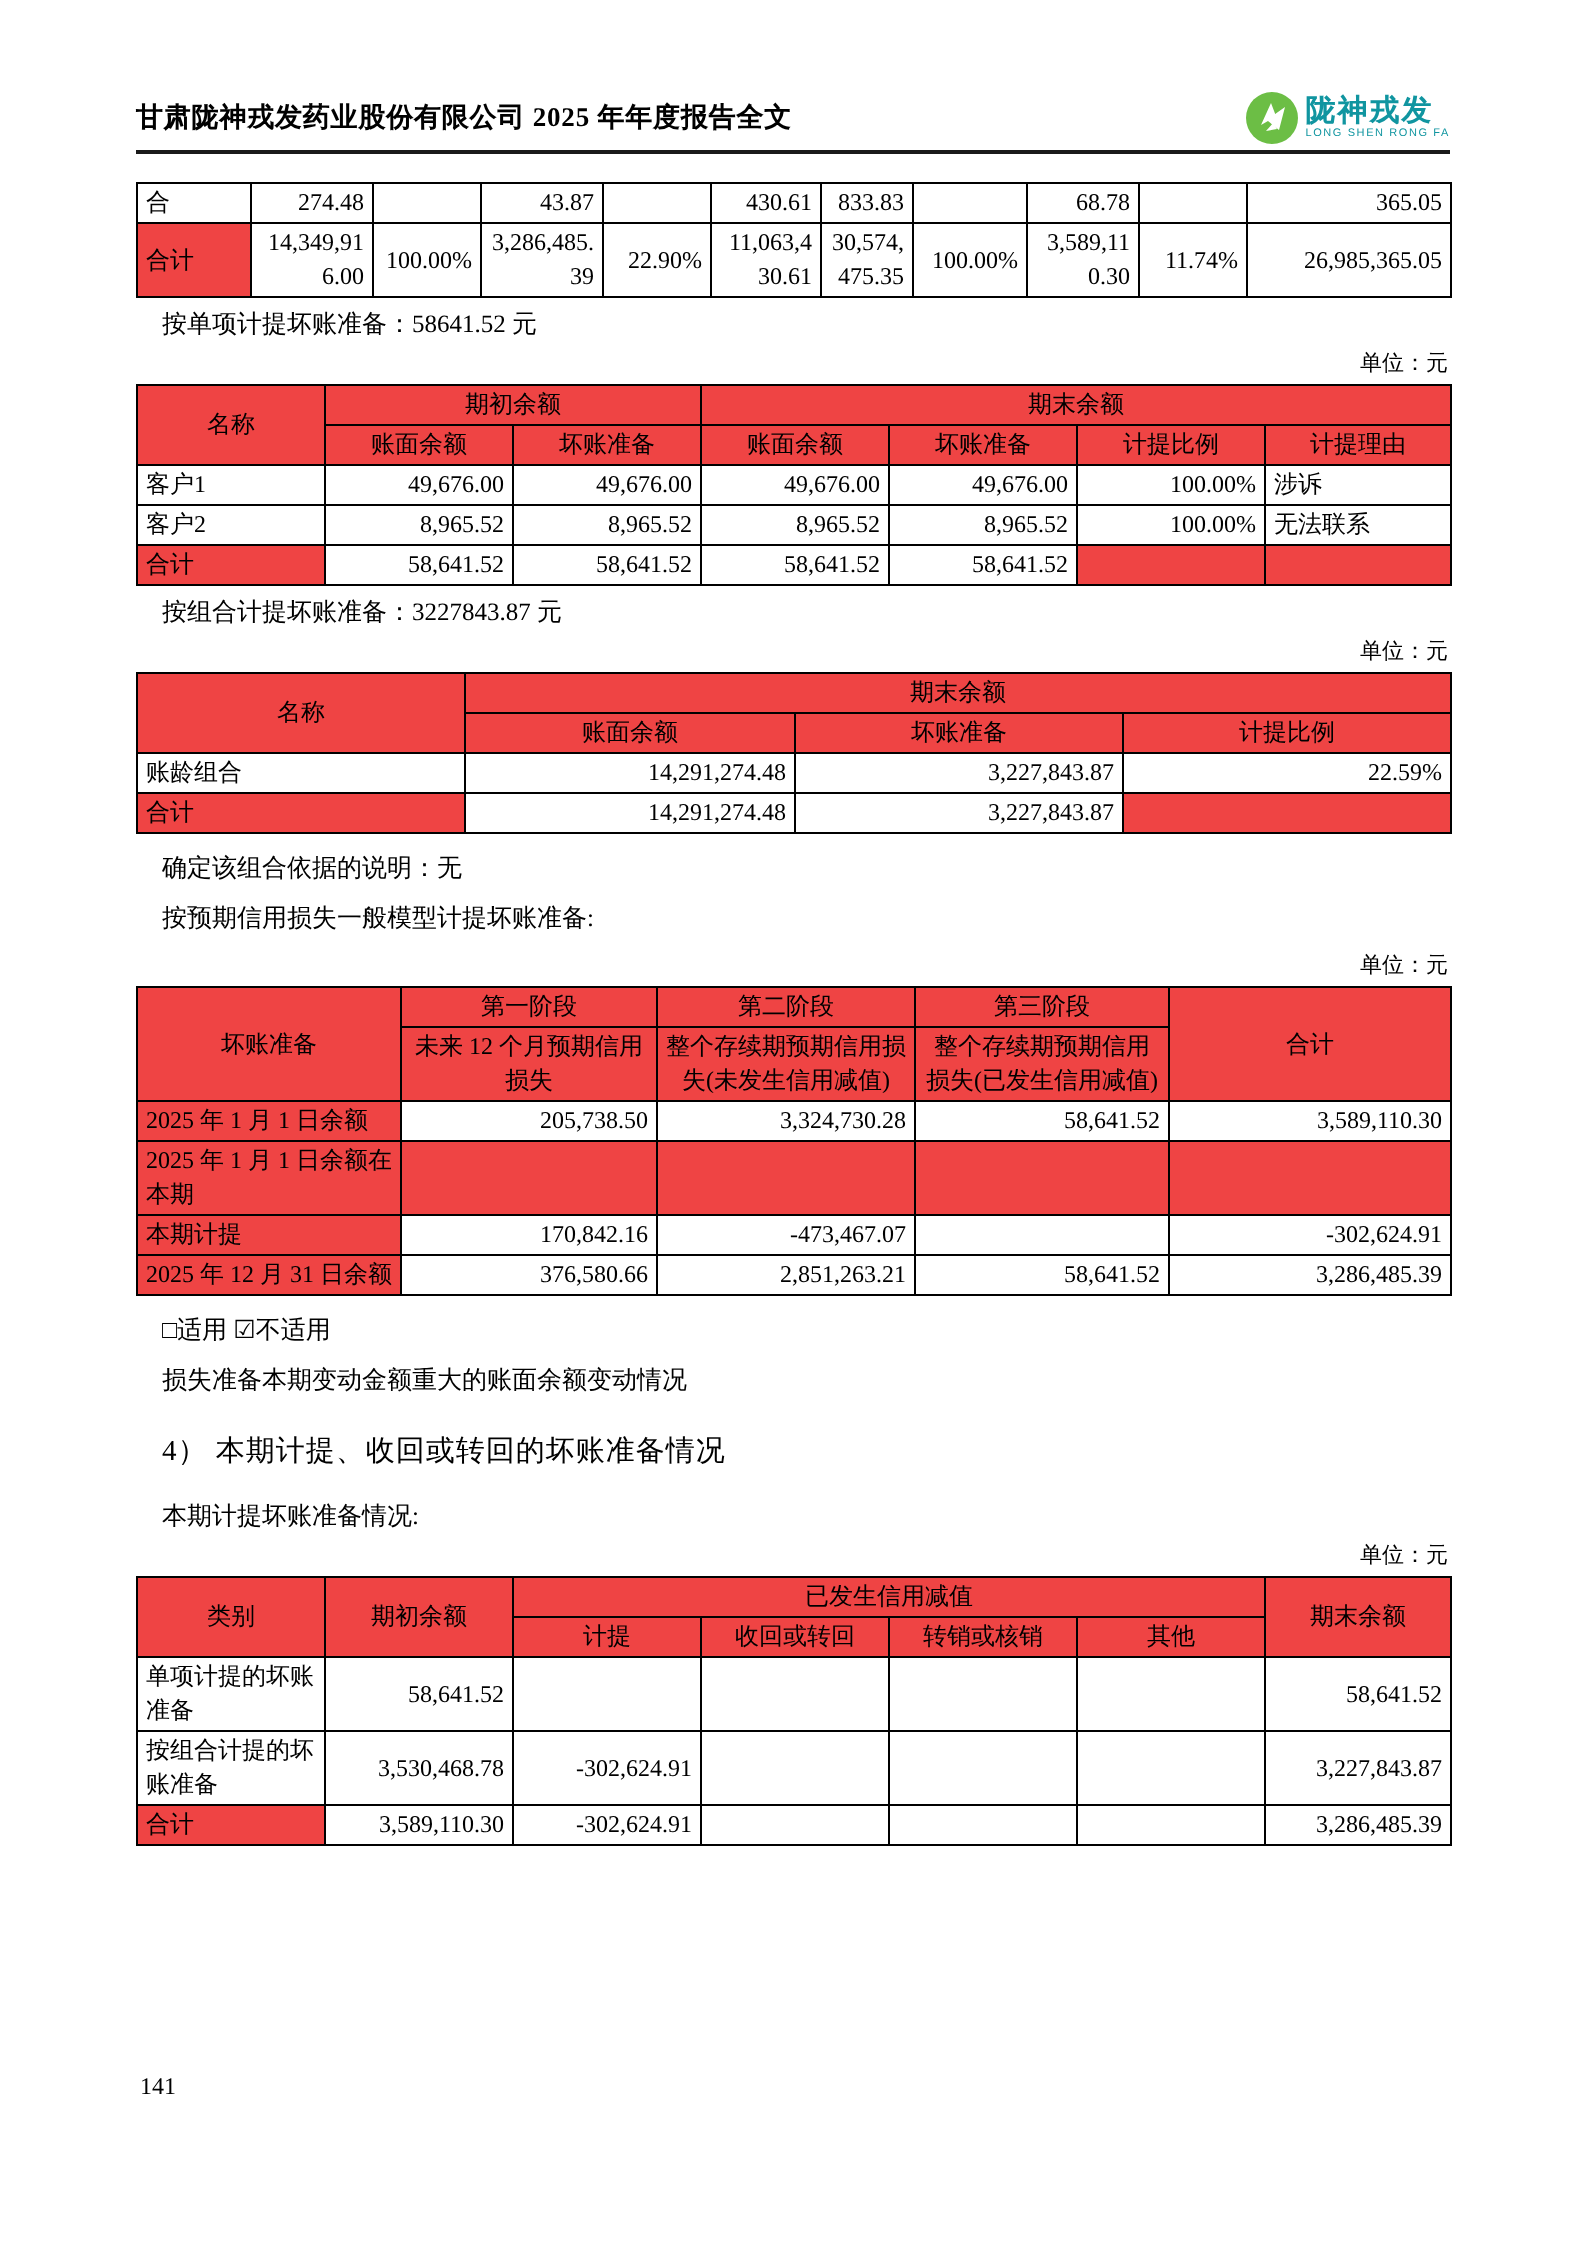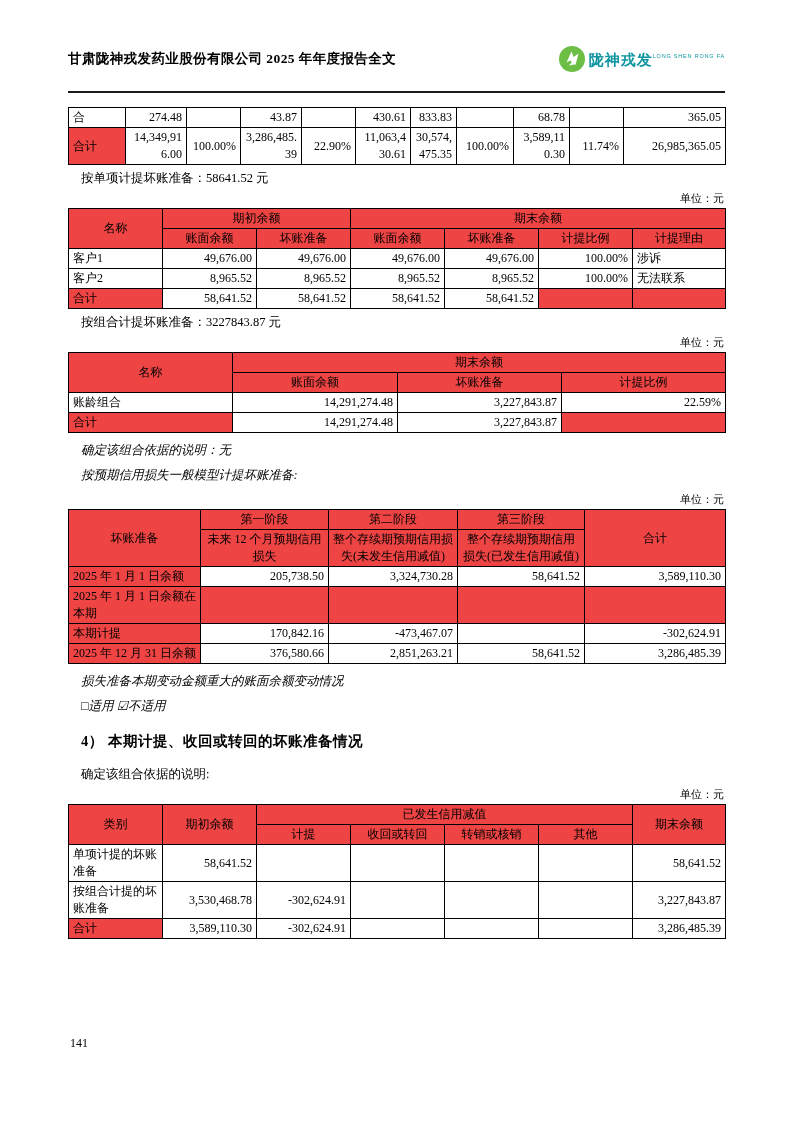--- a/index.html
+++ b/index.html
@@ -3,44 +3,44 @@
 <meta charset="utf-8">
 <style>
   * { margin:0; padding:0; box-sizing:border-box; }
   html,body { background:#888; }
   body { width:793px; font-family:"Liberation Serif","DejaVu Serif",serif; color:#000; }
   .page {
     position:relative; width:793px; height:1122px; background:#fff;
     padding:46px 68px 0 68px; overflow:hidden;
   }
   .doc-header { display:flex; justify-content:space-between; align-items:center;
-    border-bottom:2px solid #1a1a1a; padding-bottom:19px; }
+    border-bottom:2px solid #1a1a1a; padding-bottom:3px; }
   .doc-title { font-size:13.5px; font-weight:bold; letter-spacing:.4px; }
   .logo { display:flex; align-items:center; gap:4px; }
   .logo-circle { width:26px; height:26px; flex:0 0 26px; }
-  .logo-txt { display:flex; flex-direction:row; line-height:1; }
+  .logo-txt { display:flex; flex-direction:column; line-height:1; }
   .logo-cn { font-size:15px; font-weight:bold; color:#1095a0; letter-spacing:1px;
     font-family:"Liberation Sans",sans-serif; }
   .logo-en { font-size:5.5px; color:#1095a0; letter-spacing:.8px; margin-top:2px;
     font-family:"Liberation Sans",sans-serif; }
 
   table.t { border-collapse:collapse; table-layout:fixed; width:657px; }
   table.t td { border:1px solid #000; font-size:12px; padding:1px 4px;
     line-height:17px; vertical-align:middle; overflow-wrap:break-word; }
   .hc { text-align:center; }
   .num { text-align:right; }
   .lbl { text-align:left; }
   .sh { background:#ef4444; }
   .brk { word-break:break-all; }
   .t1 { margin-top:14px; }
 
   .note { font-size:12.5px; line-height:16px; margin:5px 0 5px 13px; }
-  .note.gap { margin-top:9px; margin-bottom:9px;font-style:italic; }
+  .note.gap { margin-top:9px; margin-bottom:9px; }
   .unit { font-size:11px; line-height:15px; text-align:right; margin:2px 1px 2px 0; }
-  .heading { font-size:14.5px; font-weight:bold; letter-spacing:.5px;
+  .heading { font-size:14.5px; font-weight:normal; letter-spacing:.5px;
     margin:18px 0 15px 13px; }
   .footer-pg { position:absolute; left:70px; top:1036px; font-size:12px;font-family:Liberation Serif, serif; }
 </style>
 </head>
 <body>
 
 <div class="page">
 
   <div class="doc-header">
     <div class="doc-title">甘肃陇神戎发药业股份有限公司 2025 年年度报告全文</div>
@@ -244,26 +244,26 @@
     <tr>
       <td class="lbl sh">2025 年 12 月 31 日余额</td>
       <td class="num">376,580.66</td>
       <td class="num">2,851,263.21</td>
       <td class="num">58,641.52</td>
       <td class="num">3,286,485.39</td>
     </tr>
   </tbody>
     </table>
 
+  <p class="note gap">□适用 ☑不适用</p>
   <p class="note gap">损失准备本期变动金额重大的账面余额变动情况</p>
-  <p class="note gap">□适用 ☑不适用</p>
 
   <h3 class="heading">4）  本期计提、收回或转回的坏账准备情况</h3>
 
-  <p class="note">确定该组合依据的说明:</p>
+  <p class="note">本期计提坏账准备情况:</p>
   <p class="unit">单位：元</p>
 
   <table class="t">
     <colgroup>
       <col style="width:94px">
         <col style="width:94px">
         <col style="width:94px">
         <col style="width:94px">
       <col style="width:94px">
         <col style="width:94px">

